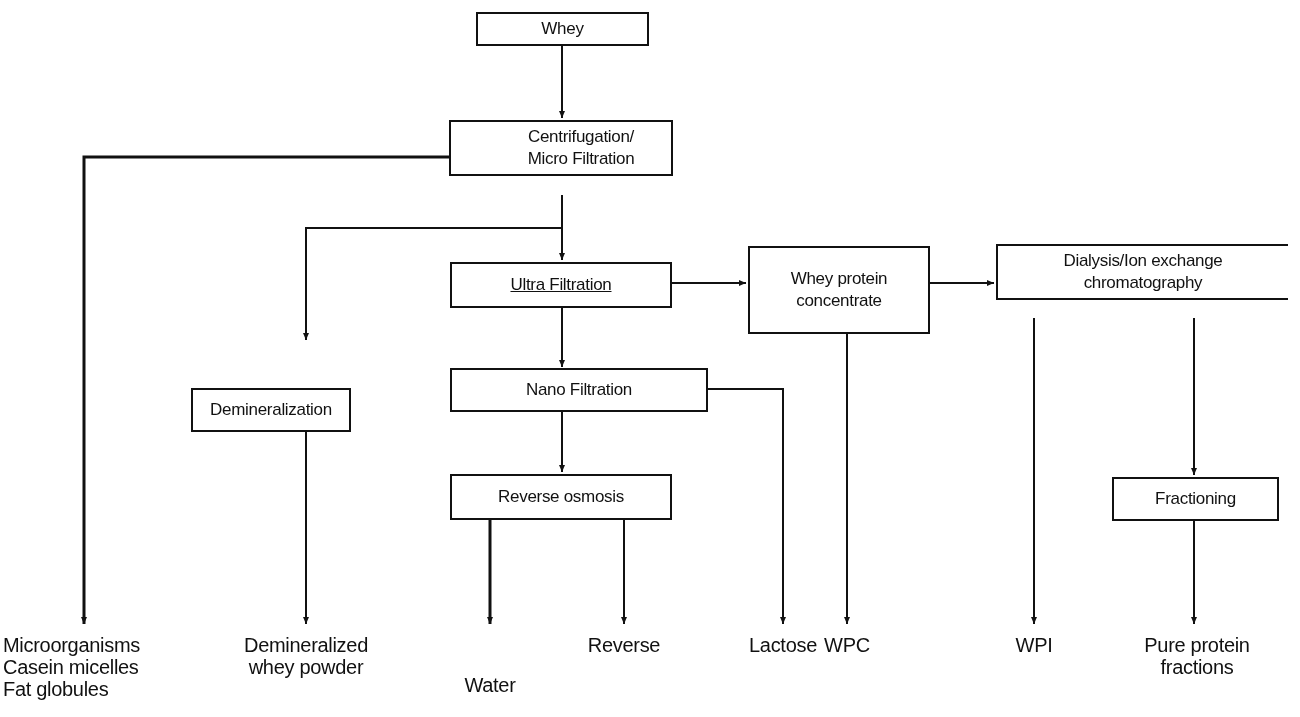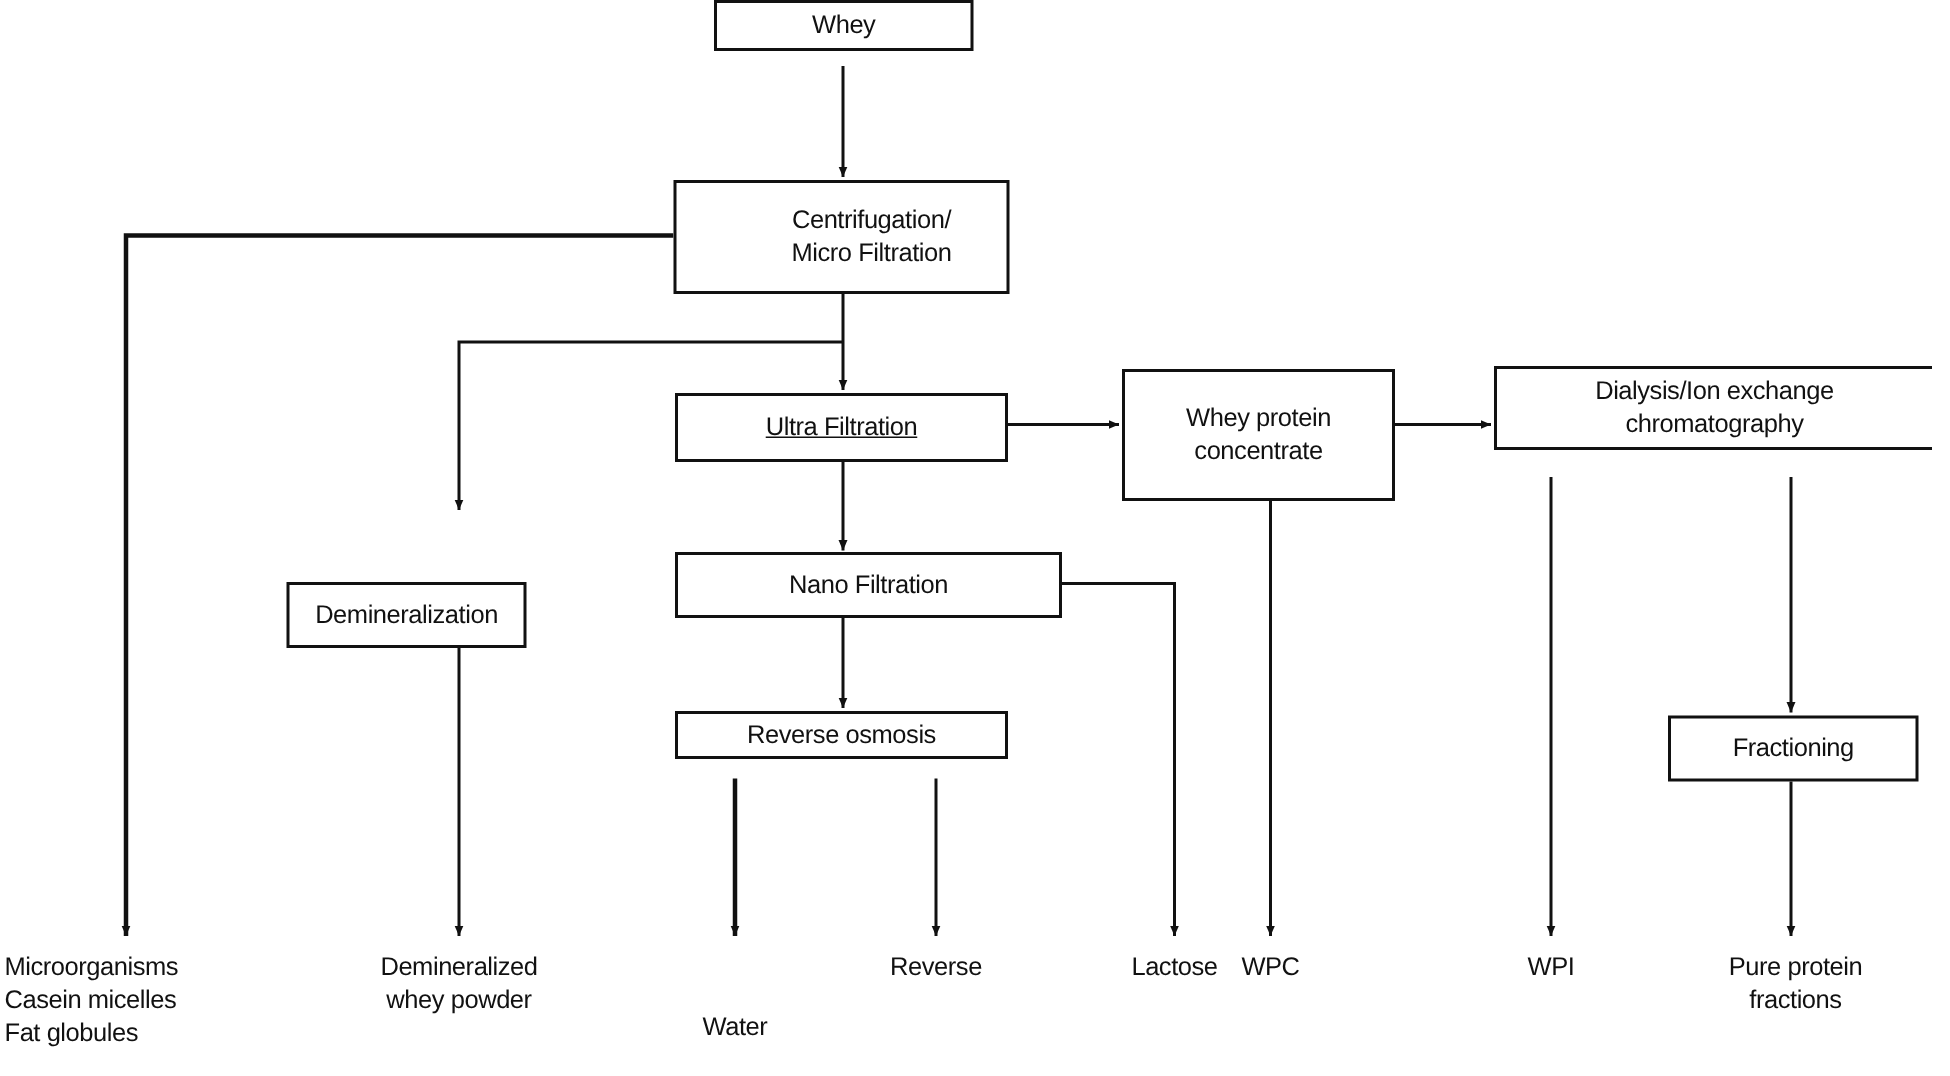--- a/index.html
+++ b/index.html
@@ -3,21 +3,21 @@
 <meta charset="utf-8">
 <style>
   html, body { margin:0; padding:0; background:#ffffff; }
   body { width:1300px; height:717px; position:relative; overflow:hidden;
          font-family:"Liberation Sans", sans-serif; color:#111; }
   svg.lines { position:absolute; left:0; top:0; }
   .box { position:absolute; border:2px solid #111; background:#fff; box-sizing:border-box;
          display:flex; align-items:center; justify-content:center; text-align:center;
          font-size:17px; line-height:22px; letter-spacing:-0.3px; }
   .box.open-right { border-right:none; }
-  .lbl { position:absolute; font-size:17px; line-height:22px; letter-spacing:-0.3px; white-space:pre; }
+  .lbl { position:absolute; font-size:20px; line-height:22px; letter-spacing:-0.3px; white-space:pre; }
   .lbl.c { text-align:center; transform:translateX(-50%); }
 </style>
 </head>
 <body>
 
 <svg class="lines" width="1300" height="717">
   <defs>
     <marker id="ah" markerWidth="8" markerHeight="8" refX="7" refY="4" orient="auto" markerUnits="userSpaceOnUse">
       <path d="M0,1 L7,4 L0,7 Z" fill="#111"></path>
     </marker>
@@ -51,31 +51,31 @@
     <line x1="624" y1="519" x2="624" y2="624" marker-end="url(#ah)"></line>
 
     <line x1="1034" y1="318" x2="1034" y2="624" marker-end="url(#ah)"></line>
 
     <line x1="1194" y1="318" x2="1194" y2="475" marker-end="url(#ah)"></line>
 
     <line x1="1194" y1="519" x2="1194" y2="624" marker-end="url(#ah)"></line>
   </g>
 </svg>
 
-<div class="box" style="left:476px;top:0;width:173px;height:34px;">Whey</div>
-<div class="box" style="left:449px;top:120px;width:224px;height:76px;white-space:pre;padding-left:40px;">Centrifugation/
+<div class="box" style="left:476px;top:12px;width:173px;height:34px;">Whey</div>
+<div class="box" style="left:449px;top:120px;width:224px;height:56px;white-space:pre;padding-left:40px;">Centrifugation/
 Micro Filtration</div>
 <div class="box" style="left:450px;top:262px;width:222px;height:46px;text-decoration:underline;">Ultra Filtration</div>
 <div class="box" style="left:748px;top:246px;width:182px;height:88px;white-space:pre;">Whey protein
 concentrate</div>
 <div class="box open-right" style="left:996px;top:244px;width:292px;height:56px;white-space:pre;">Dialysis/Ion exchange
 chromatography</div>
 <div class="box" style="left:191px;top:388px;width:160px;height:44px;">Demineralization</div>
 <div class="box" style="left:450px;top:368px;width:258px;height:44px;">Nano Filtration</div>
-<div class="box" style="left:450px;top:474px;width:222px;height:32px;">Reverse osmosis</div>
+<div class="box" style="left:450px;top:474px;width:222px;height:46px;">Reverse osmosis</div>
 <div class="box" style="left:1112px;top:477px;width:167px;height:44px;">Fractioning</div>
 
 <div class="lbl" style="left:3px;top:634px;">Microorganisms
 Casein micelles
 Fat globules</div>
 <div class="lbl c" style="left:306px;top:634px;">Demineralized
 whey powder</div>
 <div class="lbl c" style="left:490px;top:634px;margin-top:40px;">Water</div>
 <div class="lbl c" style="left:624px;top:634px;">Reverse</div>
 <div class="lbl c" style="left:783px;top:634px;">Lactose</div>

